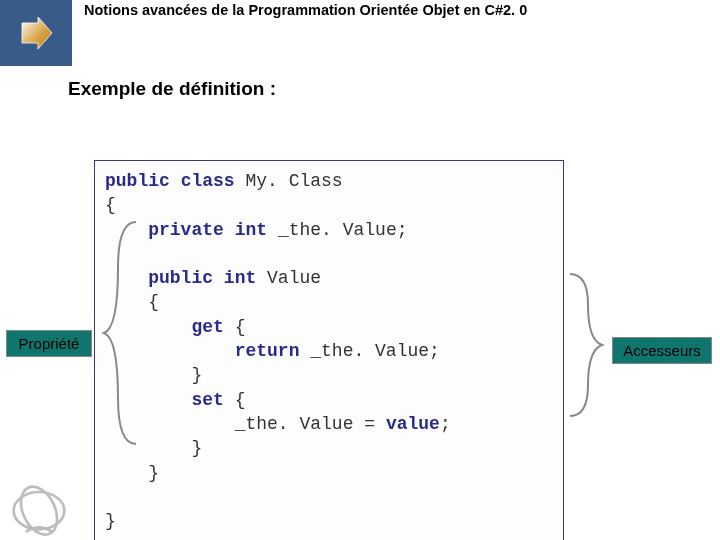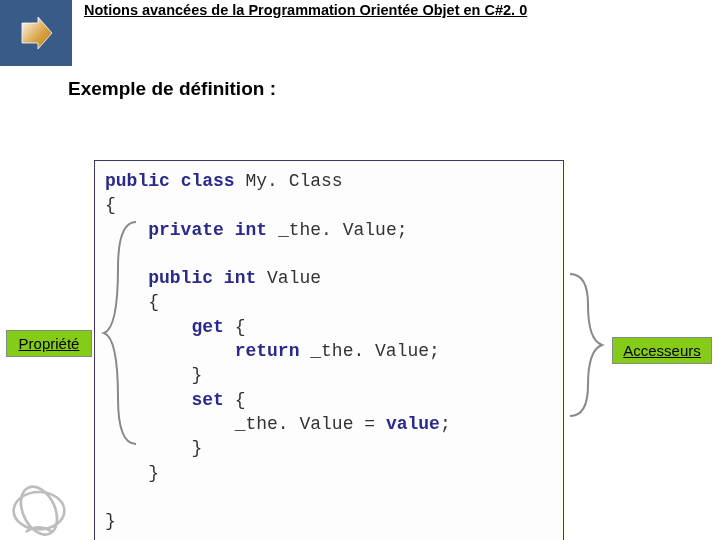--- a/index.html
+++ b/index.html
@@ -9,21 +9,20 @@
     background: #ffffff;
     font-family: Arial, sans-serif;
     position: relative;
     overflow: hidden;
   }
   .header-bar {
     position: relative;
     height: 66px;
     display: flex;
     align-items: stretch;
-    text-decoration: underline;
   }
   .arrow-box {
     width: 72px;
     height: 66px;
     background: #395b88;
     display: flex;
     align-items: center;
     justify-content: center;
   }
   .arrow-box svg { width: 40px; height: 40px; }
@@ -67,25 +66,24 @@
     font-size: 18px;
     color: #333;
     line-height: 1.35;
     white-space: pre;
     margin-top: 44px;
   }
   .kw { color: #2a2a8a; font-weight: bold; }
   .label-box {
     position: absolute;
     border: 1px solid #888;
-    background: #84cc16;
+    background: #0f766e;
     padding: 4px 10px;
     font-size: 15px;
     color: #000;
-    text-decoration: underline;
   }
   .label-left {
     left: 6px;
     top: 330px;
     width: 86px;
     text-align: center;
   }
   .label-right {
     left: 612px;
     top: 337px;

